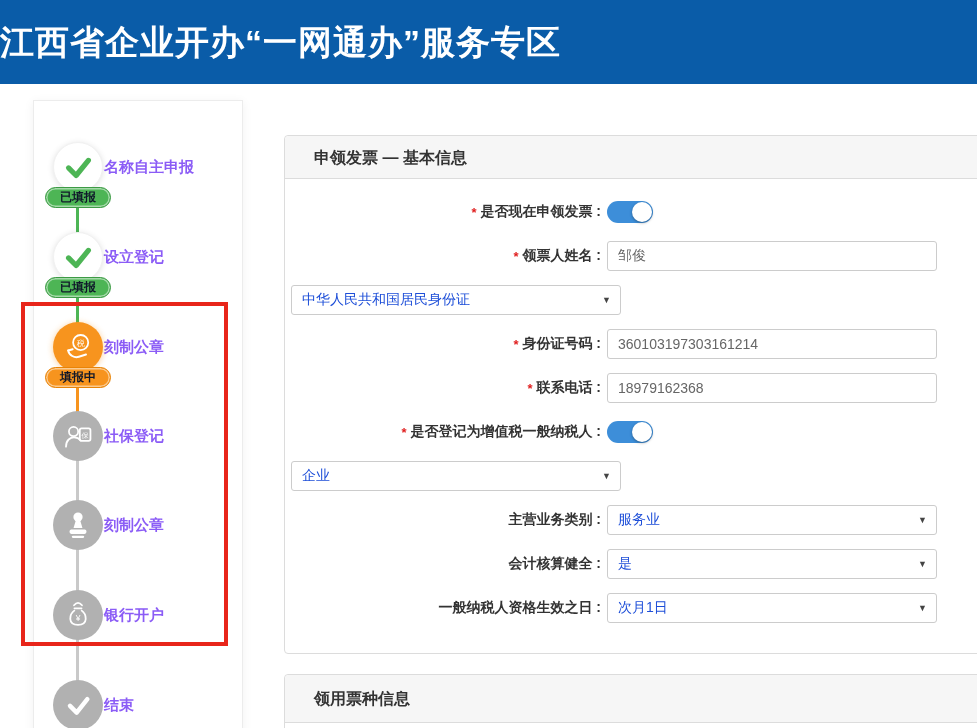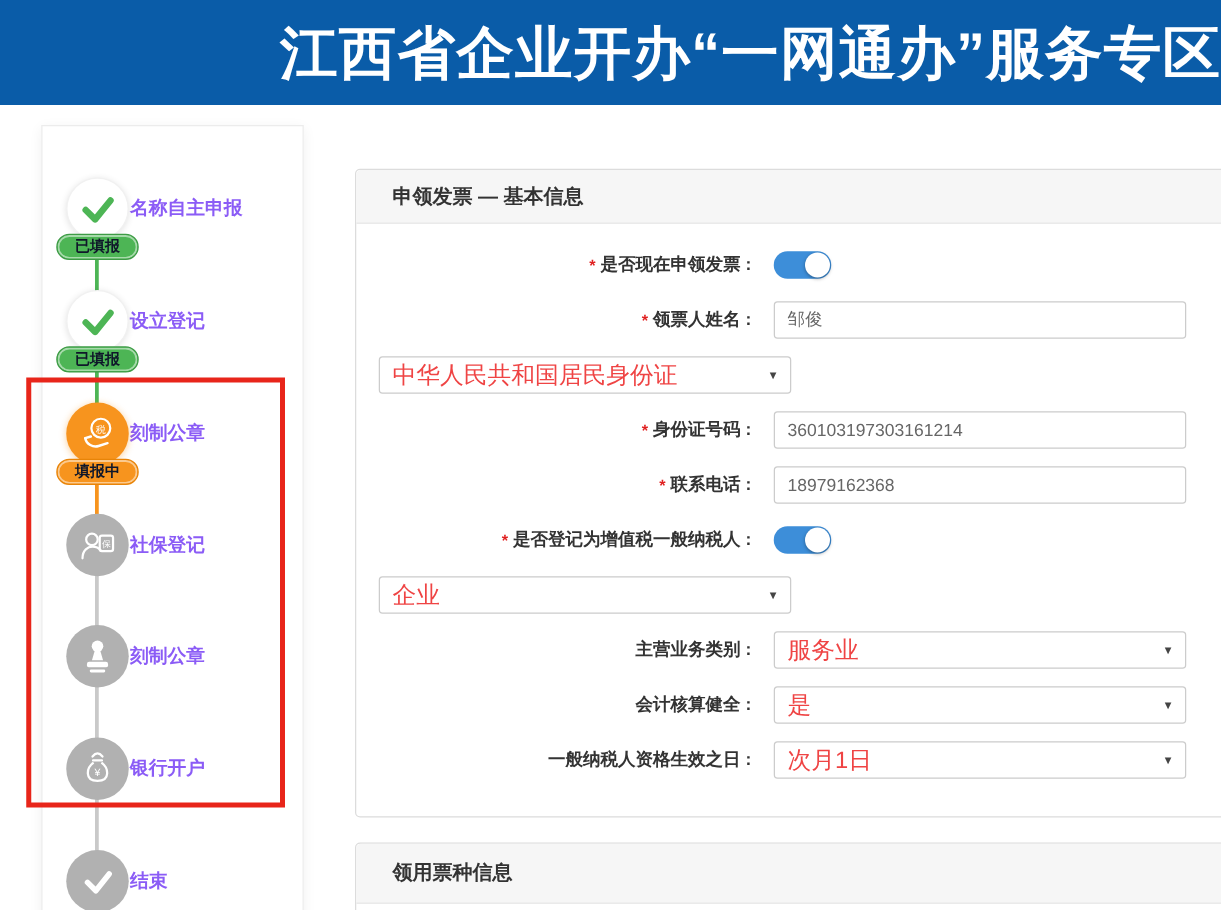--- a/index.html
+++ b/index.html
@@ -2,21 +2,21 @@
 <html><head>
 <meta charset="utf-8">
 <style>
   * { margin:0; padding:0; box-sizing:border-box; }
   html,body { width:977px; height:728px; overflow:hidden; background:#fff;
     font-family:"Liberation Sans","DejaVu Sans",sans-serif; }
   body { position:relative; }
 
   
   .banner { position:absolute; left:0; top:0; width:977px; height:84px; background:#0a5ca8; }
-  .banner h1 { color:#fff; font-size:46px; font-weight:bold; text-align:right;
+  .banner h1 { color:#fff; font-size:34px; font-weight:bold; text-align:left;
     line-height:84px; letter-spacing:1px; }
 
   
   .side-card { position:absolute; left:33px; top:100px; width:210px; height:640px;
     background:#fff; border:1px solid #ececec; box-shadow:0 2px 10px rgba(0,0,0,.06); }
   .connector { position:absolute; left:42px; width:3px; }
   .connector.green { background:#4db555; }
   .connector.orange { background:#f7941e; }
   .connector.gray { background:#c9c9c9; }
 
@@ -48,28 +48,28 @@
     padding-left:29px; }
   .panel-1 .panel-hd { height:43px; line-height:43px; }
   .panel-2 .panel-hd { height:48px; line-height:48px; }
 
   .form { padding-top:18px; }
   .row { display:flex; align-items:center; height:30px; margin-bottom:14px; }
   .row.mt5 { margin-top:5px; } .row.mt6 { margin-top:6px; } .row.mt2 { margin-top:2px; }
   .flabel { width:316px; text-align:right; font-size:14px; font-weight:bold; color:#333;
     white-space:nowrap; }
   .req { color:#e02020; font-size:13px; margin-right:4px; position:relative; top:1px; }
-  .fctrl { margin-left:18px; }
+  .fctrl { margin-left:6px; }
   input.txt { width:330px; height:30px; border:1px solid #ccc; border-radius:3px;
     padding:0 10px; font-size:14px; color:#666; outline:none;
     font-family:"Liberation Sans","DejaVu Sans",sans-serif; }
   .select { position:relative; width:330px; height:30px; border:1px solid #ccc;
     border-radius:3px; background:#fff; display:flex; align-items:center;
     padding:0 26px 0 10px; cursor:pointer; }
-  .select .val { font-size:19px; color:#ef4444; white-space:nowrap; overflow:hidden;text-align:right; }
+  .select .val { font-size:14px; color:#1d4ed8; white-space:nowrap; overflow:hidden;text-align:right; }
   .select .arrow { position:absolute; right:9px; top:50%; transform:translateY(-50%);
     font-size:9px; color:#444; }
   .toggle { position:relative; width:46px; height:22px; border-radius:11px;
     background:#3d8ed9; cursor:pointer; }
   .toggle .knob { position:absolute; right:1px; top:1px; width:20px; height:20px;
     border-radius:50%; background:#fff; box-shadow:0 1px 3px rgba(0,0,0,.35); }
 </style>
 </head>
 <body>
 

